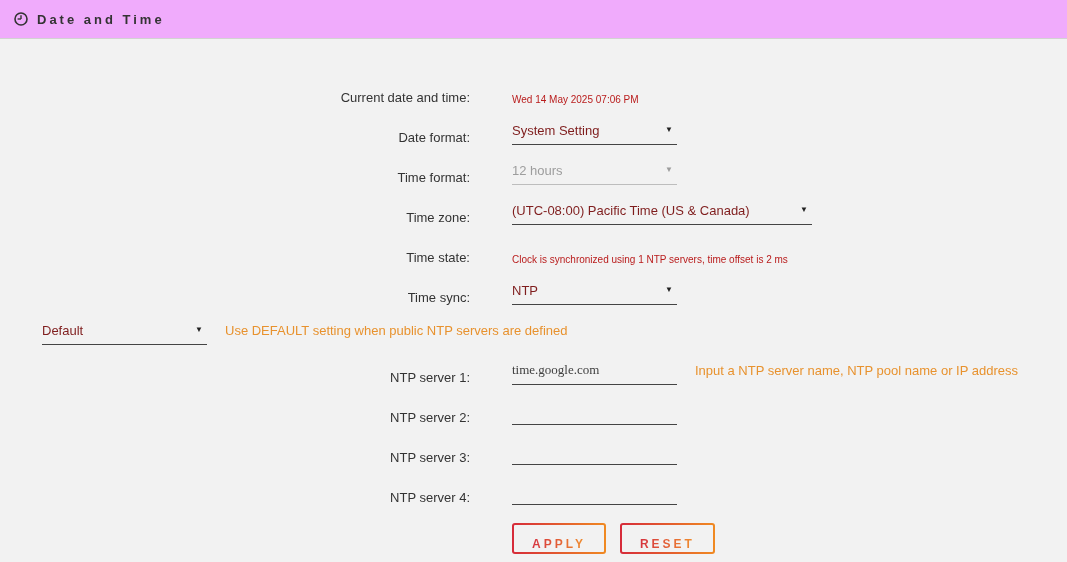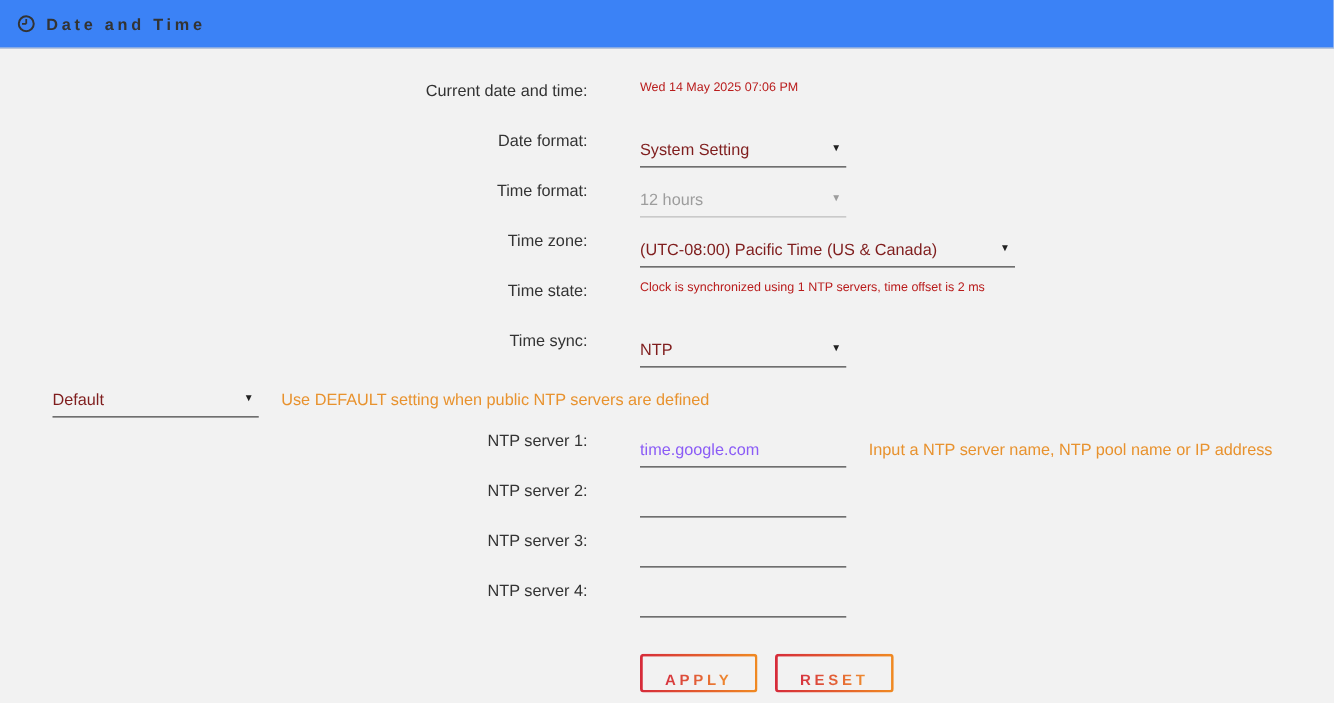--- a/index.html
+++ b/index.html
@@ -6,40 +6,40 @@
   html, body {
     width: 1067px; height: 562px;
     background: #f2f2f2;
     font-family: "Liberation Sans", sans-serif;
     color: #333;
     overflow: hidden;
   }
   
   .page-header {
     height: 39px;
-    background: #3b82f6;
+    background: #f0abfc;
     border-bottom: 1px solid #d2d2d2;
     display: flex;
     align-items: center;
     padding-left: 14px;
   }
   .clock-icon { width: 14px; height: 14px; display: inline-block; }
   .page-title {
     margin-left: 9px;
     font-size: 13px;
     font-weight: 700;
     letter-spacing: 3px;
     color: #333;
   }
   
   .form { padding-top: 26px; }
   .row {
     height: 40px;
     display: flex;
-    align-items: flex-start;
+    align-items: flex-end;
   }
   .row-label {
     width: 470px;
     text-align: right;
     font-size: 13px;
     color: #333;
     flex: 0 0 470px;
   }
   .row-value { margin-left: 42px; display: flex; align-items: center; }
   .static-value { font-size: 10px; color: #b91c1c; }
@@ -59,23 +59,23 @@
   .select .caret { font-size: 8px; color: #222; padding-right: 4px; line-height: 1; }
   .select.disabled { border-bottom-color: #bdbdbd; cursor: default; }
   .select.disabled .sel-text, .select.disabled .caret { color: #9d9d9d; }
   
   .text-input {
     width: 165px;
     height: 29px;
     border: none;
     border-bottom: 1px solid #444;
     background: transparent;
-    font-family: Liberation Sans, sans-serif;
-    font-size: 13px;
-    color: #8b5cf6;
+    font-family: Liberation Serif, serif;
+    font-size: 13px;
+    color: #404040;
     outline: none;
     padding: 0;
   }
   .hint {
     margin-left: 18px;
     font-size: 13px;
     color: #e8922e;
     white-space: nowrap;
   }
   

